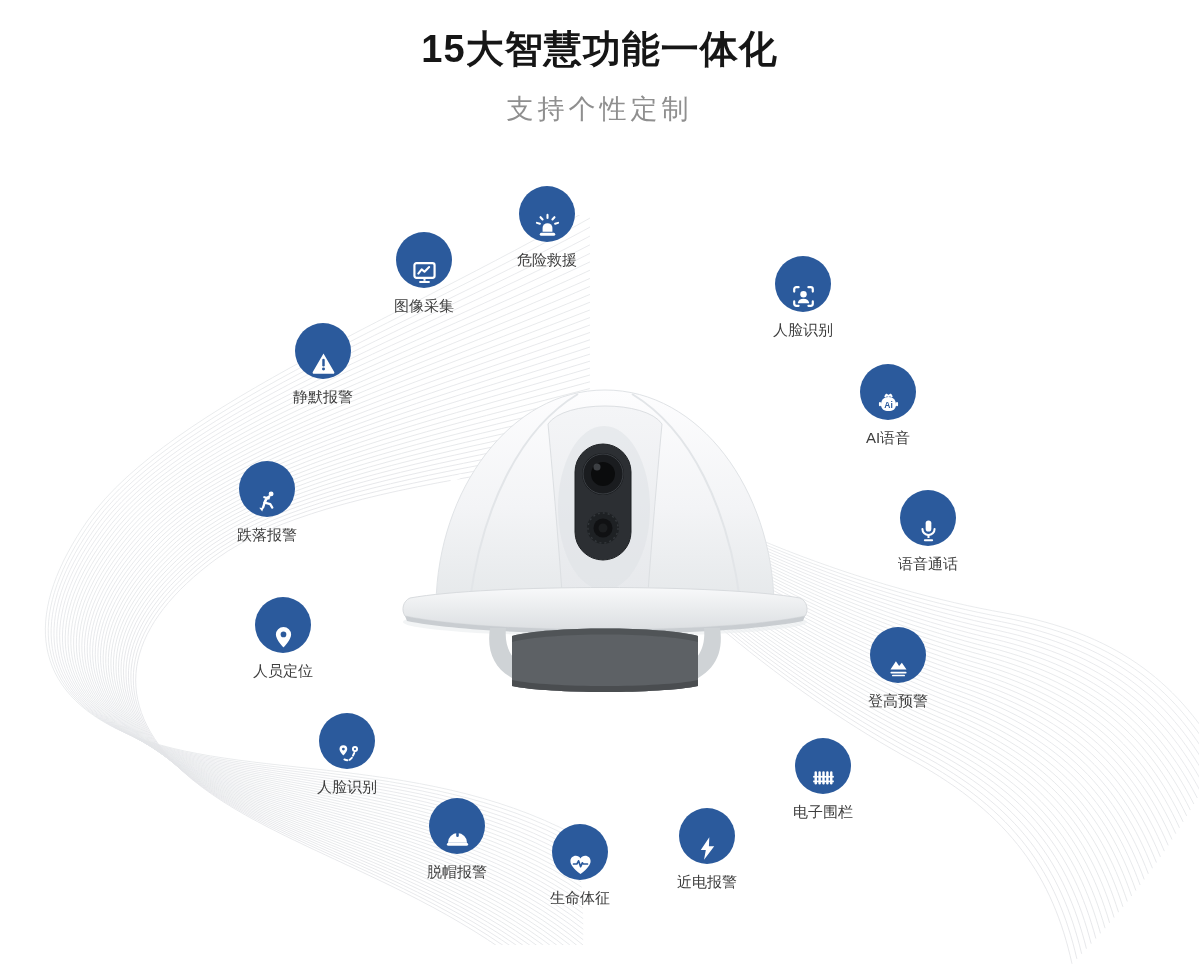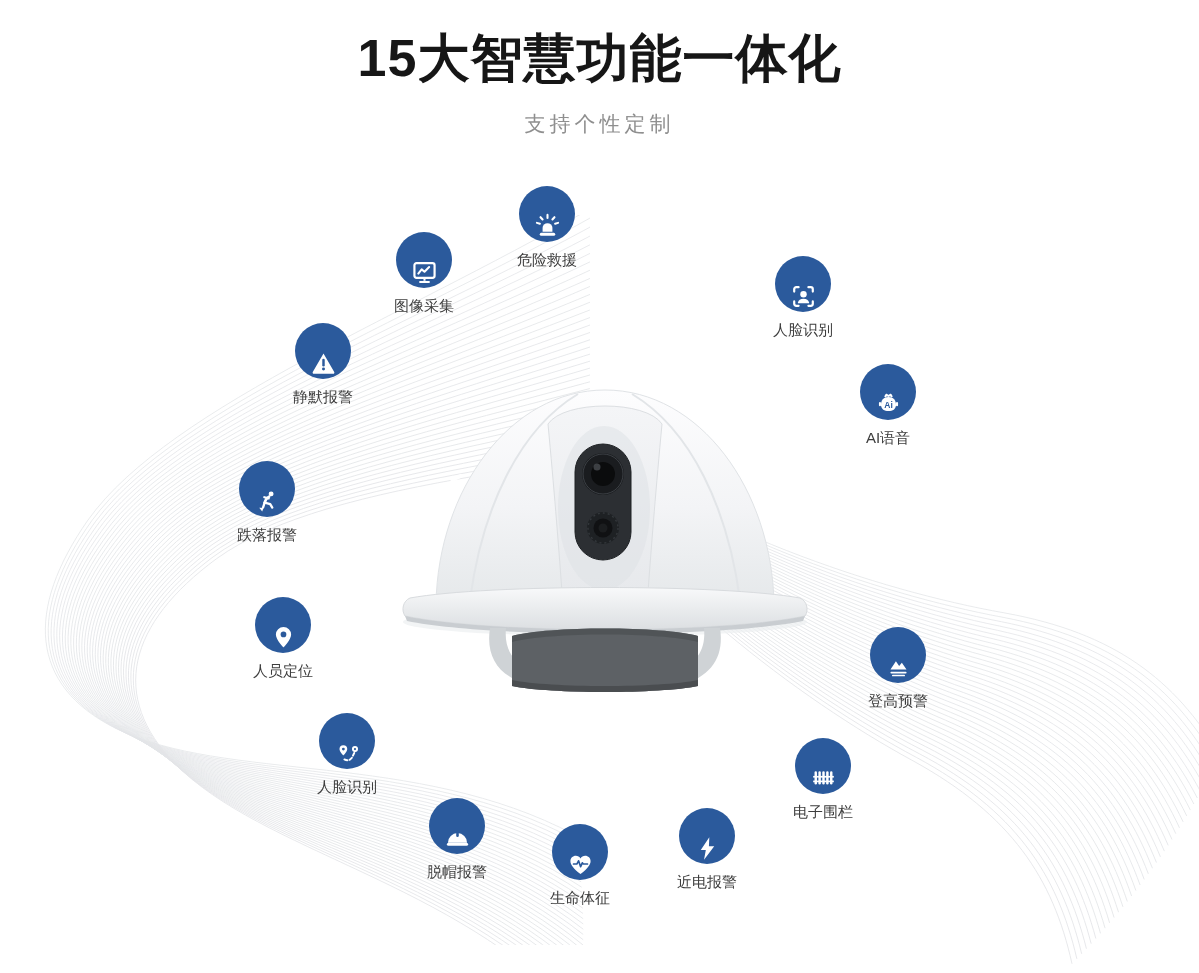--- a/index.html
+++ b/index.html
@@ -1,21 +1,21 @@
 <!DOCTYPE html>
 <html><head>
 <meta charset="utf-8">
 <style>
   html,body{margin:0;padding:0;background:#fff;}
   .stage{position:relative;width:1199px;height:973px;background:#ffffff;overflow:hidden;
          font-family:"Liberation Sans","DejaVu Sans",sans-serif;}
   .swirl{position:absolute;z-index:0;pointer-events:none;}
   .hdr{position:absolute;top:0;left:0;width:100%;text-align:center;z-index:3;}
-  .title{margin:24px 0 0;font-size:52px;font-weight:bold;color:#161616;letter-spacing:1px;}
-  .subtitle{margin:16px 0 0;font-size:21px;font-weight:normal;color:#8f8f8f;letter-spacing:4px;}
+  .title{margin:24px 0 0;font-size:38px;font-weight:bold;color:#161616;letter-spacing:1px;}
+  .subtitle{margin:16px 0 0;font-size:27px;font-weight:normal;color:#8f8f8f;letter-spacing:4px;}
   .helmet-wrap{position:absolute;left:398px;top:360px;width:414px;height:340px;z-index:1;}
   .feature{position:absolute;width:110px;text-align:center;z-index:3;}
   .badge{width:56px;height:56px;border-radius:50%;background:#2b5a9c;margin:0 auto;
          display:flex;align-items:flex-end;justify-content:center;}
   .badge svg{width:31px;height:31px;display:block;}
   .flabel{margin-top:9px;font-size:15px;color:#3d3d3d;white-space:nowrap;}
 </style>
 </head>
 <body>
 
@@ -238,20 +238,31 @@
           <path d="M9.8 12.9 l4.3 1.2 1.6 2.6" stroke-width="1.8"></path>
           <path d="M9.8 12.9 l-1.2 3.6" stroke-width="1.8"></path>
           <path d="M12.9 9.6 l-3.4 -0.9" stroke-width="1.7"></path>
         </g>
         <path d="M5.6 16.8 h3.4 l-1.1 2.9 Z" fill="#fff"></path>
       </svg>
     </div>
     <div class="flabel">跌落报警</div>
   </div>
 
+  <div class="feature" style="left:873px;top:490px">
+    <div class="badge">
+      <svg viewBox="0 0 24 24">
+        <rect x="9.8" y="4.2" width="4.4" height="8.6" rx="2.2" fill="#fff"></rect>
+        <path d="M7.3 10.8 a4.7 4.7 0 0 0 9.4 0" fill="none" stroke="#fff" stroke-width="1.6" stroke-linecap="round"></path>
+        <path d="M12 15.5 v2.3" stroke="#fff" stroke-width="1.6"></path>
+        <path d="M9.2 19.6 h5.6" stroke="#fff" stroke-width="1.6" stroke-linecap="round"></path>
+      </svg>
+    </div>
+    <div class="flabel">语音通话</div>
+  </div>
 
   <div class="feature" style="left:843px;top:627px">
     <div class="badge">
       <svg viewBox="0 0 24 24">
         <path d="M5.8 13.6 L10 7.2 l2.5 3.6 2.1 -2.5 3.6 5.3 Z" fill="#fff"></path>
         <path d="M6.4 15.9 h11.2" stroke="#fff" stroke-width="1.3" stroke-linecap="round"></path>
         <path d="M7.6 18.2 h8.8" stroke="#fff" stroke-width="1.3" stroke-linecap="round"></path>
       </svg>
     </div>
     <div class="flabel">登高预警</div>

